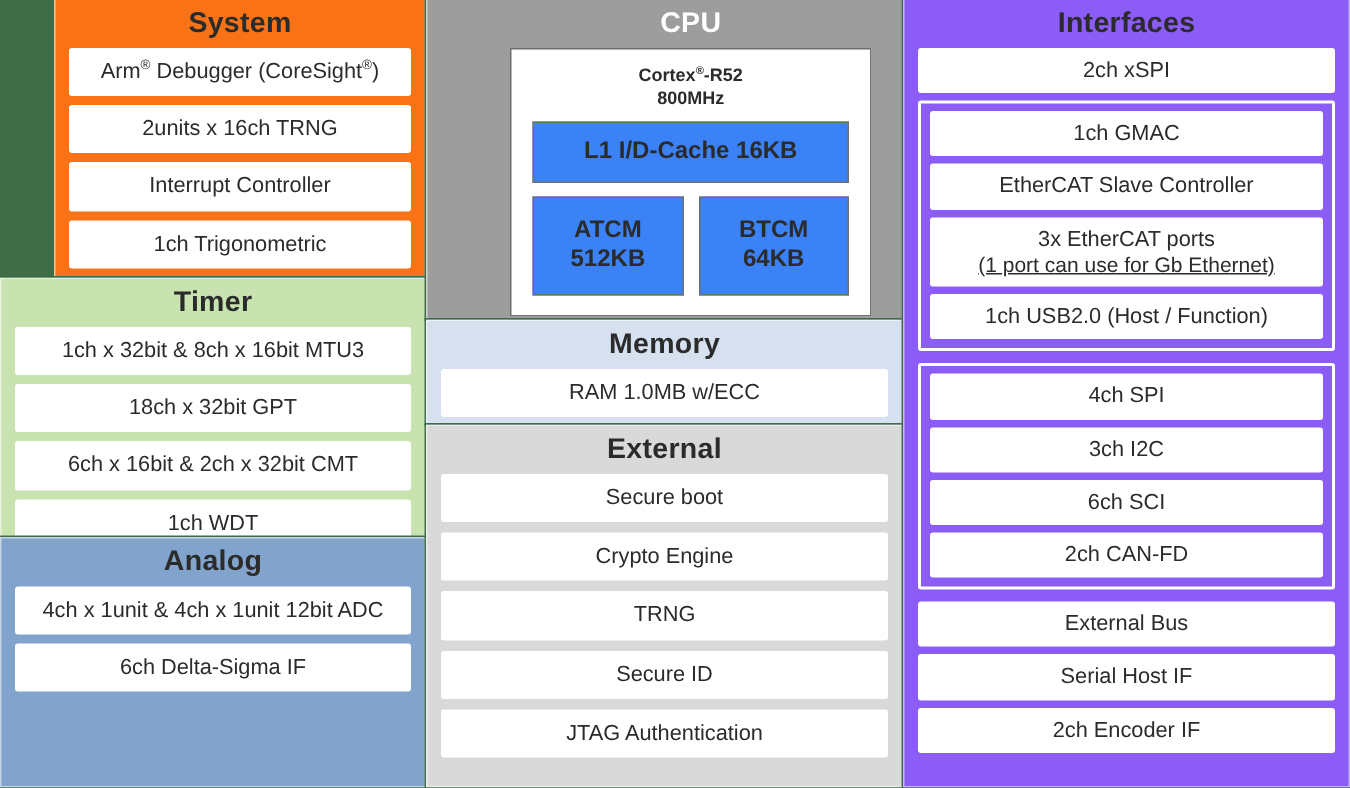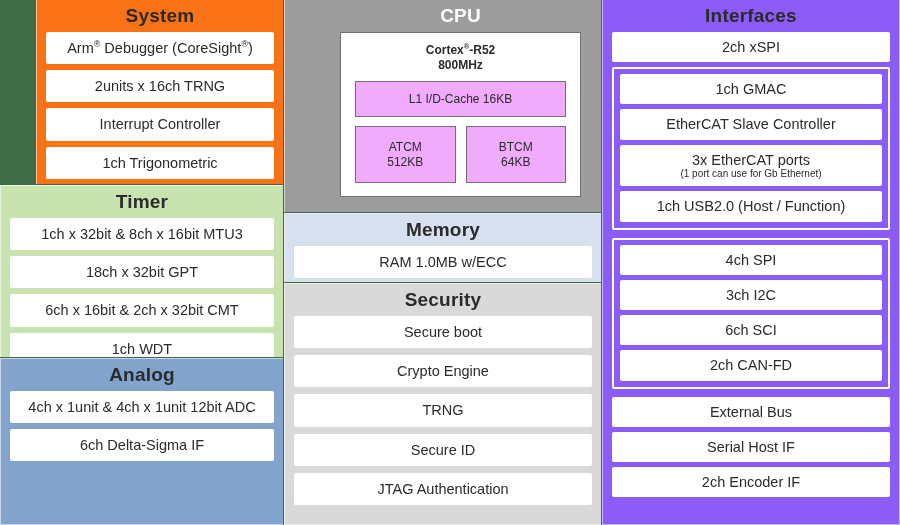--- a/index.html
+++ b/index.html
@@ -46,21 +46,21 @@
     background:#ffffff;
     color:#2b2b2b;
     font-size:14.5px;
     text-align:center;
     border-radius:2px;
     margin-bottom:5px;
     padding:7px 4px;
     line-height:1.12;
     box-sizing:border-box;
   }
-  .item .sub{display:block;font-size:10px;line-height:1.15;}
+  .item .sub{display:block;font-size:14px;line-height:1.15;text-decoration:underline;}
 
   
   .sys{background:#f97316;height:185px;border-top:none;margin-left:36px;}
   .sys .item{margin-bottom:6px;padding:8px 4px;}
   .timer{background:#c8e2b0;height:173px;}
   .timer .item{margin-bottom:6px;padding:8px 4px;}
   .analog{background:#82a3cc;flex:1;}
   .analog .item{margin-bottom:6px;padding:8px 4px;}
 
   
@@ -70,22 +70,22 @@
     border:1px solid #6f6f6f;
     margin:0 11px;
     padding:10px 14px 13px 14px;
     box-sizing:border-box;
   }
   .cpu-core{
     text-align:center;font-weight:bold;font-size:12px;color:#2b2b2b;
     line-height:1.22;margin-bottom:9px;
   }
   .cpu-box{
-    border:1px solid #6f6f6f;background:#f0abfc;color:#2b2b2b;
-    text-align:center;font-weight:normal;font-size:12px;
+    border:1px solid #6f6f6f;background:#3b82f6;color:#2b2b2b;
+    text-align:center;font-weight:bold;font-size:16px;
     padding:10px 4px;box-sizing:border-box;line-height:1.18;
   }
   .cpu-row{display:flex;gap:10px;margin-top:9px;}
   .cpu-row .cpu-box{flex:1;padding:13px 4px;}
 
   .memory{background:#d6e0ee;height:70px;}
   .memory .item{margin-bottom:0;padding:8px 4px;}
   .security{background:#d9d9d9;flex:1;}
   .security .item{margin-bottom:7px;padding:8px 4px;}
 
@@ -156,21 +156,21 @@
         </div>
       </div>
     </div>
 
     <div class="block memory">
       <div class="block-title">Memory</div>
       <div class="item">RAM 1.0MB w/ECC</div>
     </div>
 
     <div class="block security">
-      <div class="block-title">Security</div>
+      <div class="block-title">External</div>
       <div class="item">Secure boot</div>
       <div class="item">Crypto Engine</div>
       <div class="item">TRNG</div>
       <div class="item">Secure ID</div>
       <div class="item">JTAG Authentication</div>
     </div>
 
   </div>
 
   <div class="col right">

